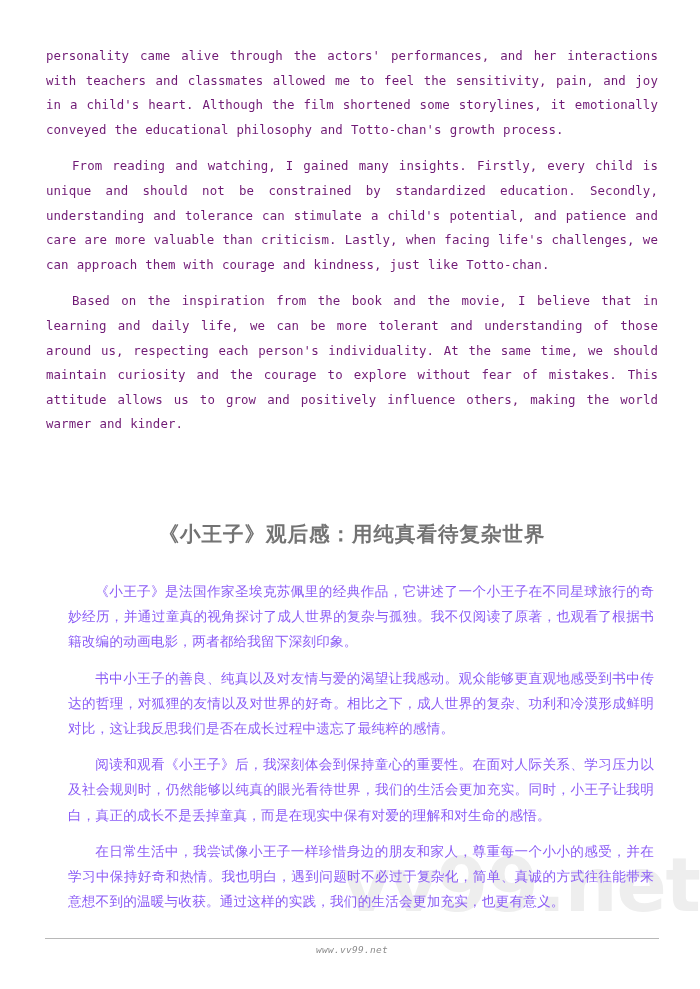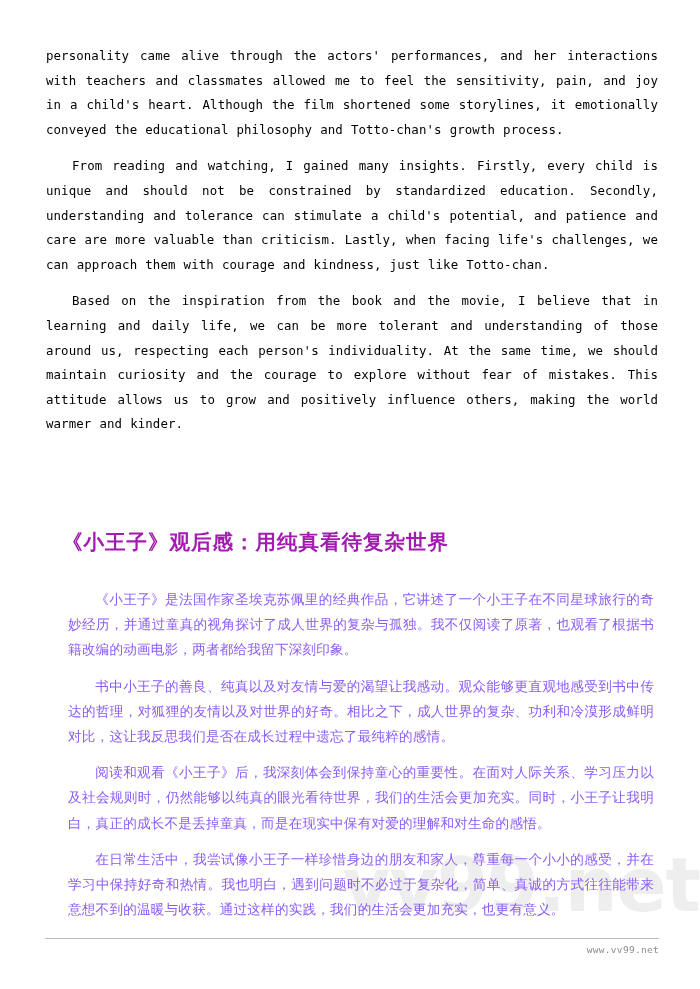--- a/index.html
+++ b/index.html
@@ -50,44 +50,45 @@
   }
 
   
   p.en {
     margin: 0 0 12px 0;
     font-family: "DejaVu Sans Mono", "Liberation Mono", monospace;
     font-size: 12.4px;
     line-height: 24.6px;
     text-align: justify;
     text-align-last: left;
-    color: #000000;
+    color: #701a75;
     letter-spacing: 0.1px;
     word-spacing: 0.5px;
   }
   p.en.indent {
     text-indent: 2.1em;
   }
   p.en:first-child {
     margin-top: 0;
   }
 
   
   .section-gap {
     height: 62px;
   }
 
   h2.cn-heading {
-    margin: 16px;
+    margin: 8px;
     padding: 0;
+    text-align: center;
     font-family: "DejaVu Serif", "Liberation Serif", serif;
     font-weight: 700;
     font-size: 20.5px;
     line-height: 30px;
-    color: #a21caf;
+    color: #737373;
     letter-spacing: 1px;
   }
 
   .cn-block {
     margin-top: 30px;
     width: 586px;
     margin-left: 22px;
   }
 
   p.cn {
@@ -113,22 +114,23 @@
     top: 938px;
     z-index: 3;
   }
   .footer-rule {
     width: 100%;
     height: 1px;
     background: #b8b8b8;
   }
   .footer-text {
     margin-top: 5px;
-    text-align: right;
+    text-align: center;
     font-family: "DejaVu Sans Mono", "Liberation Mono", monospace;
+    font-style: italic;
     font-size: 9.5px;
     color: #8c8c8c;
     letter-spacing: 0.3px;
   }
 </style>
 </head>
 <body>
 
 <div class="page">
 

